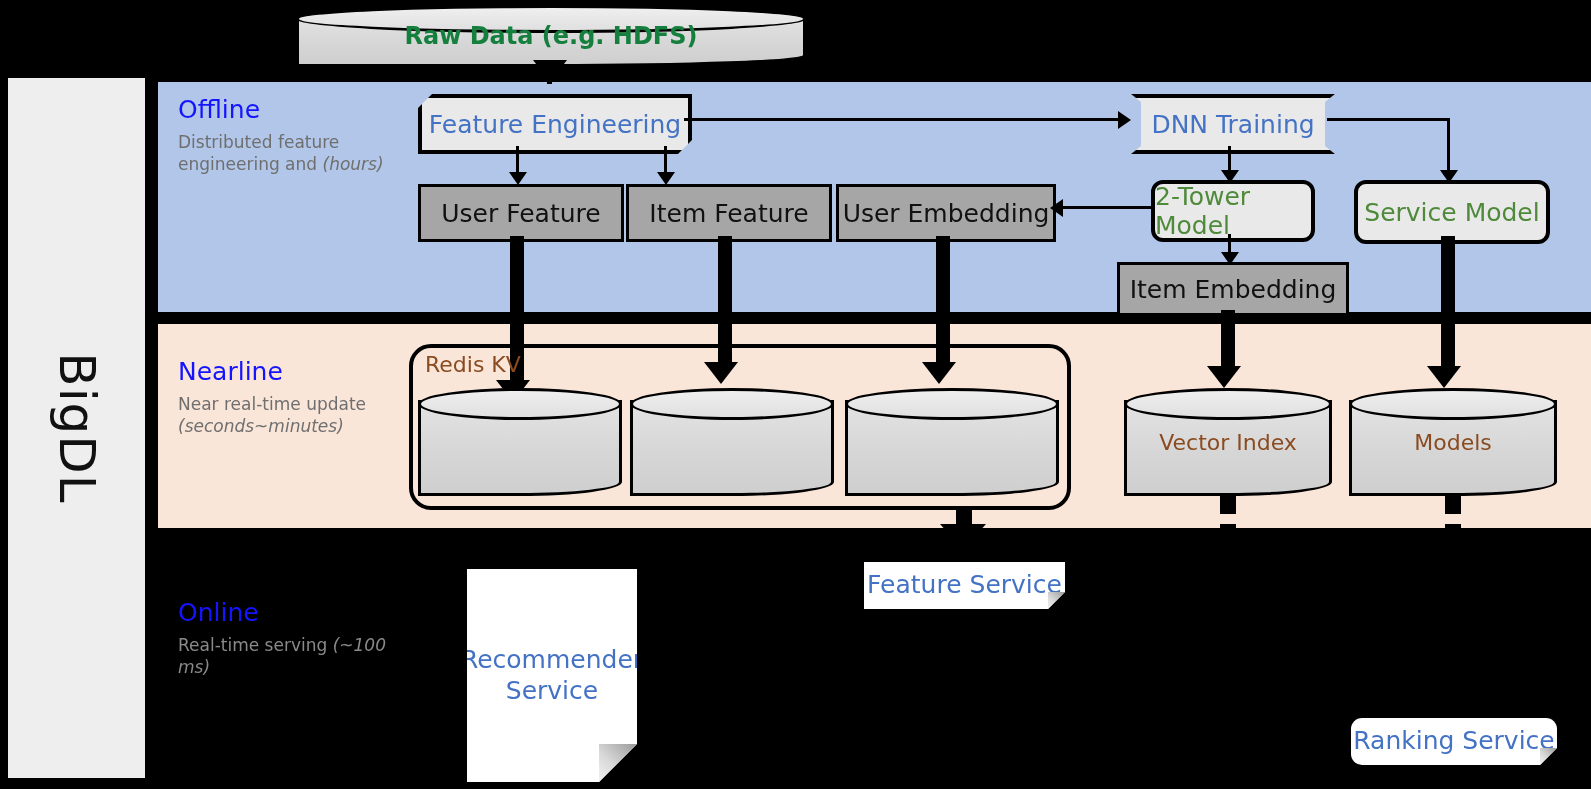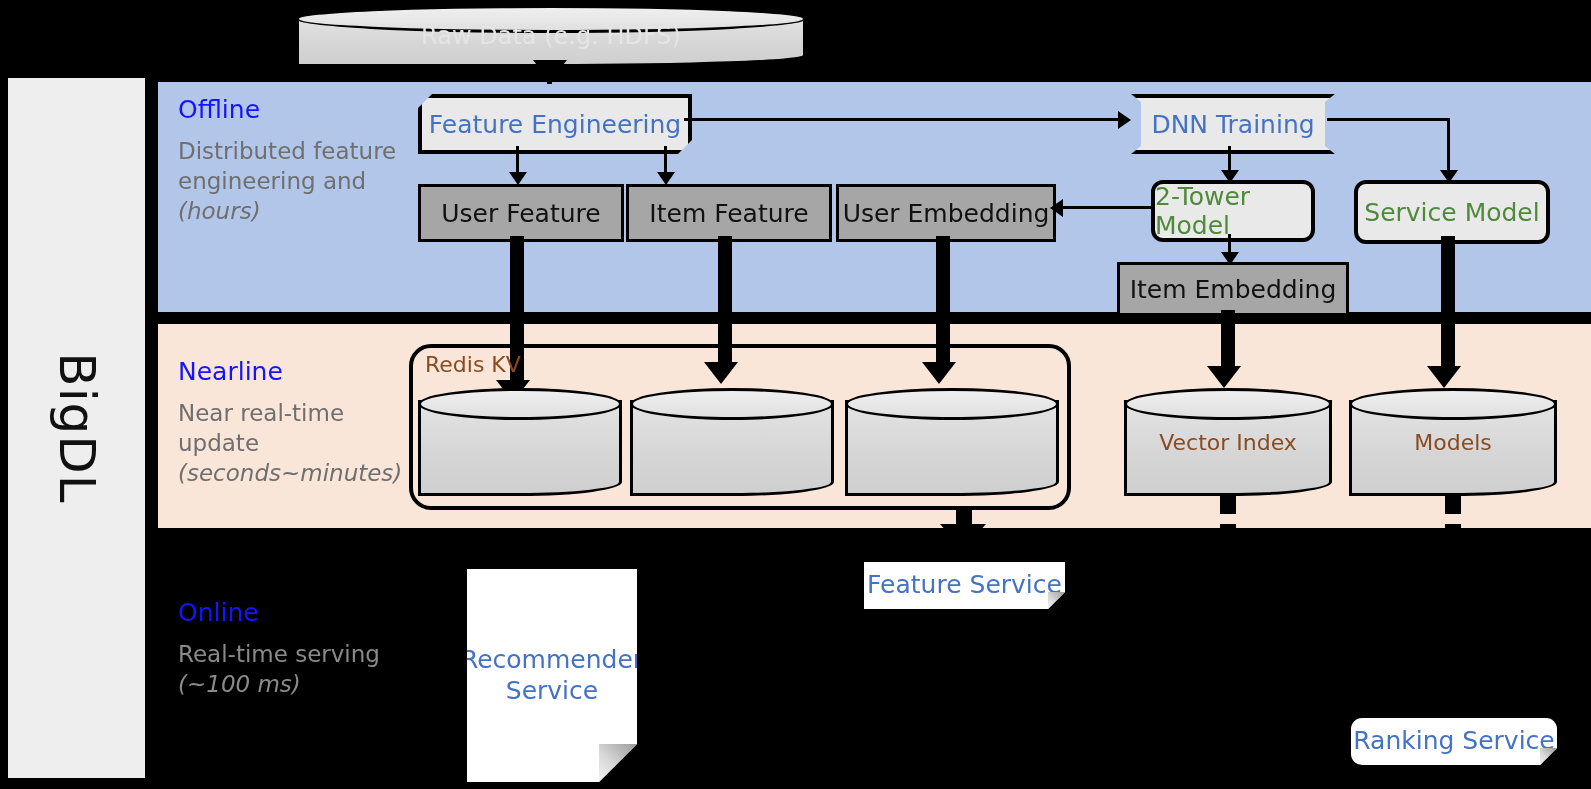--- a/index.html
+++ b/index.html
@@ -21,21 +21,21 @@
   #band-offline{left:158px;top:78px;width:1433px;height:238px;background:#b1c6e8;
                 border-top:4px solid #000;border-bottom:4px solid #000;}
   #band-nearline{left:158px;top:320px;width:1433px;height:212px;background:#fae5d9;
                 border-top:4px solid #000;border-bottom:4px solid #000;}
   #band-online{left:158px;top:536px;width:1433px;height:253px;background:#000;}
 
   
   .band-cap{position:absolute;}
   .band-title{font-size:25px;color:#1414ff;font-weight:400;
               font-family:"DejaVu Sans",sans-serif;}
-  .band-sub{font-size:23px;color:#6f6f6f;line-height:1.30;margin-top:13px;
+  .band-sub{font-size:17px;color:#6f6f6f;line-height:1.30;margin-top:7px;
             font-family:"DejaVu Sans",sans-serif;max-width:220px;}
   .band-sub i{font-style:italic;}
   #cap-offline{left:178px;top:95px;}
   #cap-nearline{left:178px;top:357px;}
   #cap-online{left:178px;top:598px;}
   #cap-online .band-sub{color:#8a8a8a;}
 
   
   .cyl{position:absolute;}
   .cyl .body{position:absolute;left:0;right:0;top:12px;bottom:0;
@@ -45,21 +45,21 @@
        background:linear-gradient(180deg,#efefef,#e0e0e0);
        border:3px solid #000;border-radius:50%;}
   .cyl .txt{position:absolute;left:0;right:0;top:0;bottom:0;
        display:flex;align-items:center;justify-content:center;
        font-size:22px;color:#8a4b20;font-family:"DejaVu Sans",sans-serif;}
 
   
   #rawdata{left:296px;top:5px;width:510px;height:62px;}
   #rawdata .body{top:10px;border-radius:0 0 50%/0 0 12px 12px;}
   #rawdata .top{height:22px;}
-  #rawdata .txt{color:#e5e5e5;font-size:24px;}
+  #rawdata .txt{color:#15803d;font-size:24px;font-weight:bold;}
 
   
   .gbox{position:absolute;background:#a6a6a6;border:3px solid #000;
         display:flex;align-items:center;justify-content:center;
         font-size:25px;color:#111;font-family:"DejaVu Sans",sans-serif;}
 
   
   .pbox{position:absolute;background:#e9e9e9;border:4px solid #000;
         display:flex;align-items:center;justify-content:center;
         font-size:25px;font-family:"DejaVu Sans",sans-serif;}

